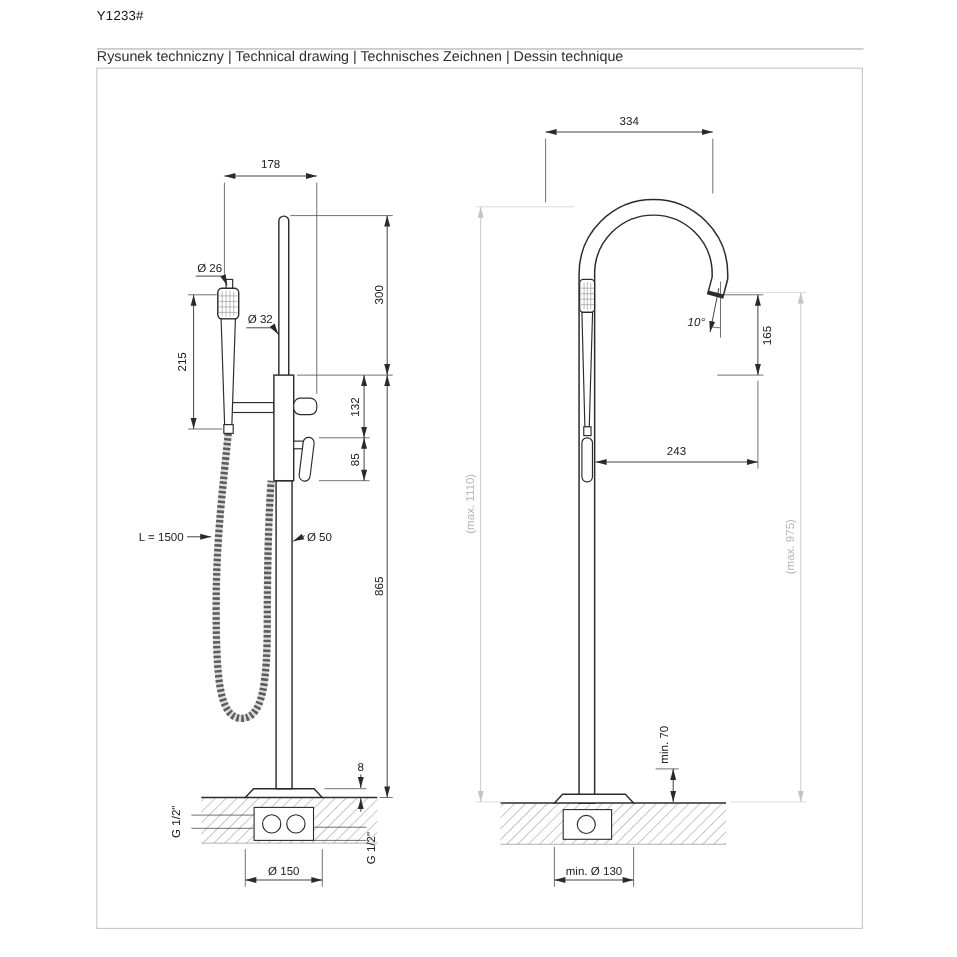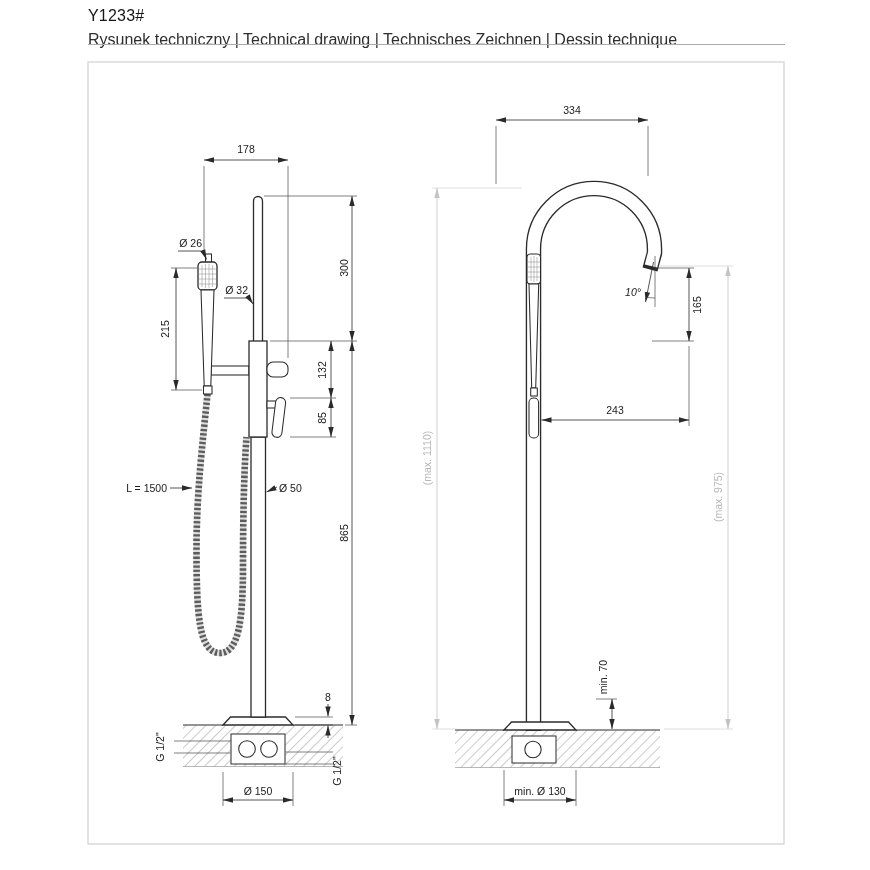--- a/index.html
+++ b/index.html
@@ -2,22 +2,22 @@
 <html><head>
 <meta charset="utf-8">
 <style>
   * { margin:0; padding:0; box-sizing:border-box; }
   html,body { background:#fff; }
   body {
     width:870px; height:870px; position:relative;
     font-family:"Liberation Sans", sans-serif;
   }
   .header { position:absolute; left:88px; top:7px; }
-  .title { font-size:16px; font-weight:500; color:#161616; letter-spacing:.2px; }
-  .subtitle { margin-top:6px; font-size:16px; color:#2e2e2e; }
+  .title { font-size:12px; font-weight:500; color:#161616; letter-spacing:.2px; }
+  .subtitle { margin-top:22px; font-size:13px; color:#2e2e2e; }
   .rule { position:absolute; left:88px; top:44px; width:697px; height:1px; background:#ababab; }
   svg { position:absolute; left:0; top:0; }
 
   .frame { fill:none; stroke:#c7c7c7; stroke-width:1; }
   .out  { fill:#fff; stroke:#2b2b2b; stroke-width:1.3; }
   .outn { fill:#fff; stroke:#2b2b2b; stroke-width:1.05; }
   .dim  { stroke:#2a2a2a; stroke-width:.8; fill:none; }
   .ext  { stroke:#3a3a3a; stroke-width:.65; fill:none; }
   .dimg { stroke:#c3c3c3; stroke-width:.8; fill:none; }
   .extg { stroke:#cccccc; stroke-width:.65; fill:none; }

